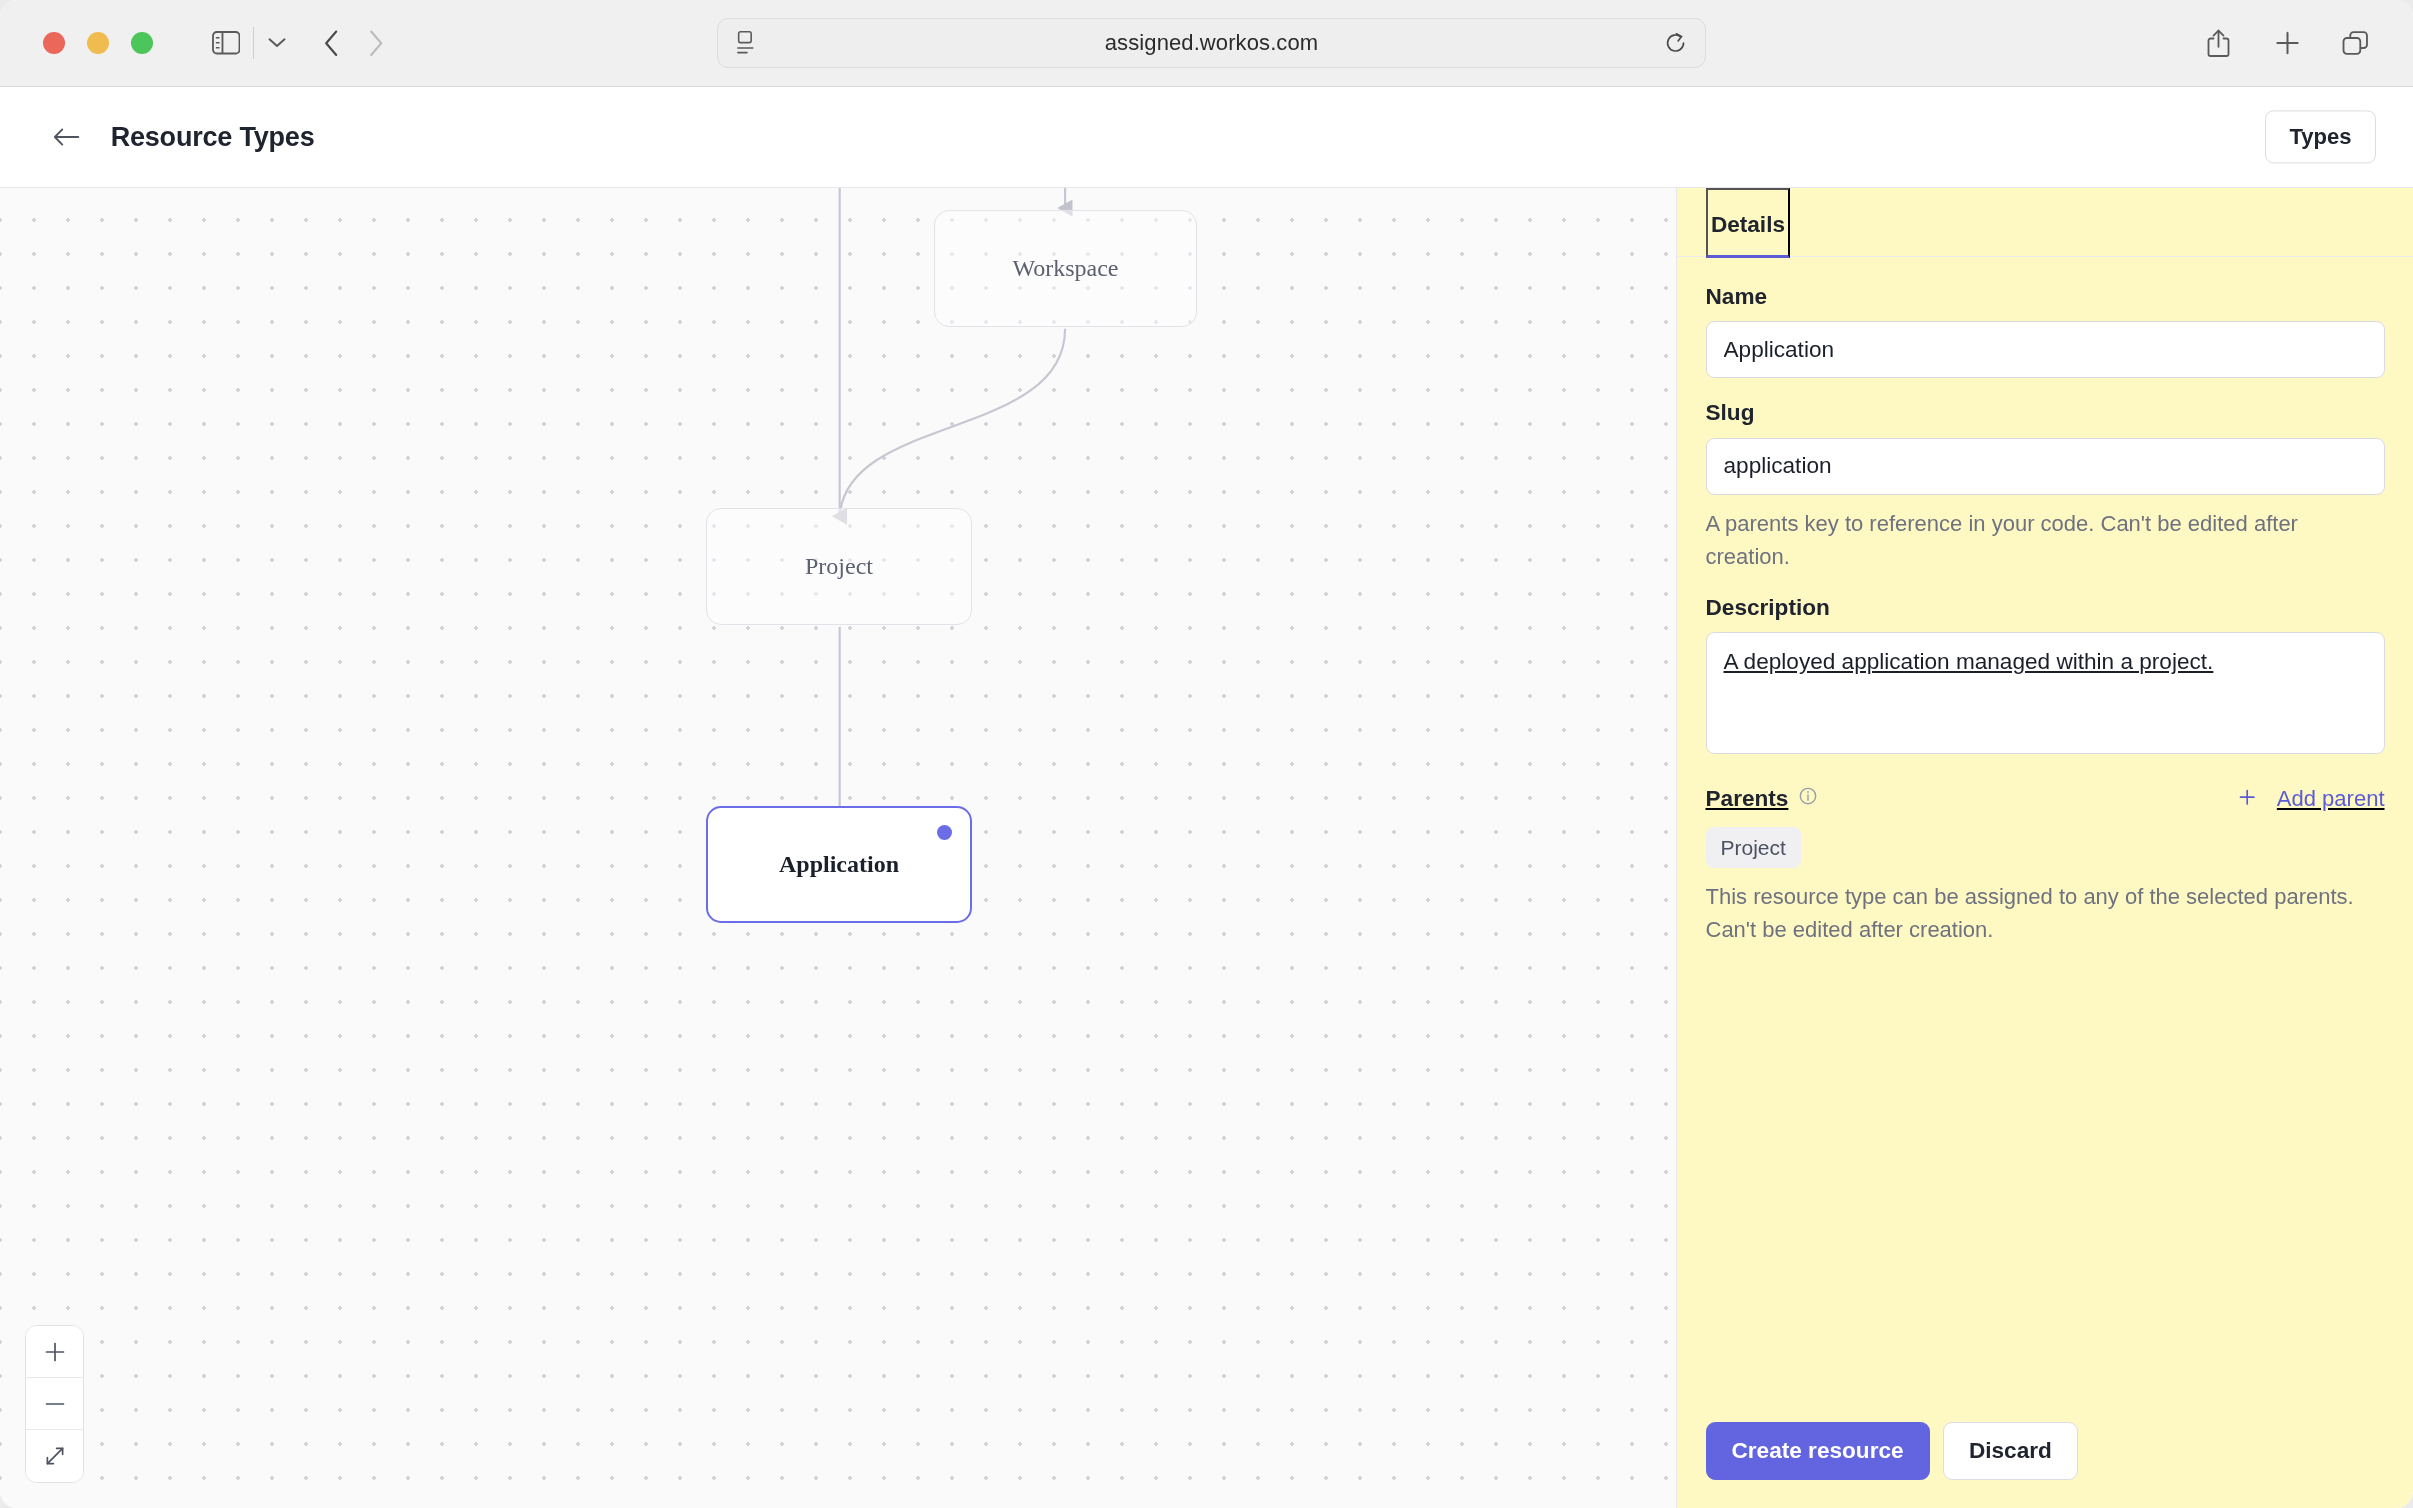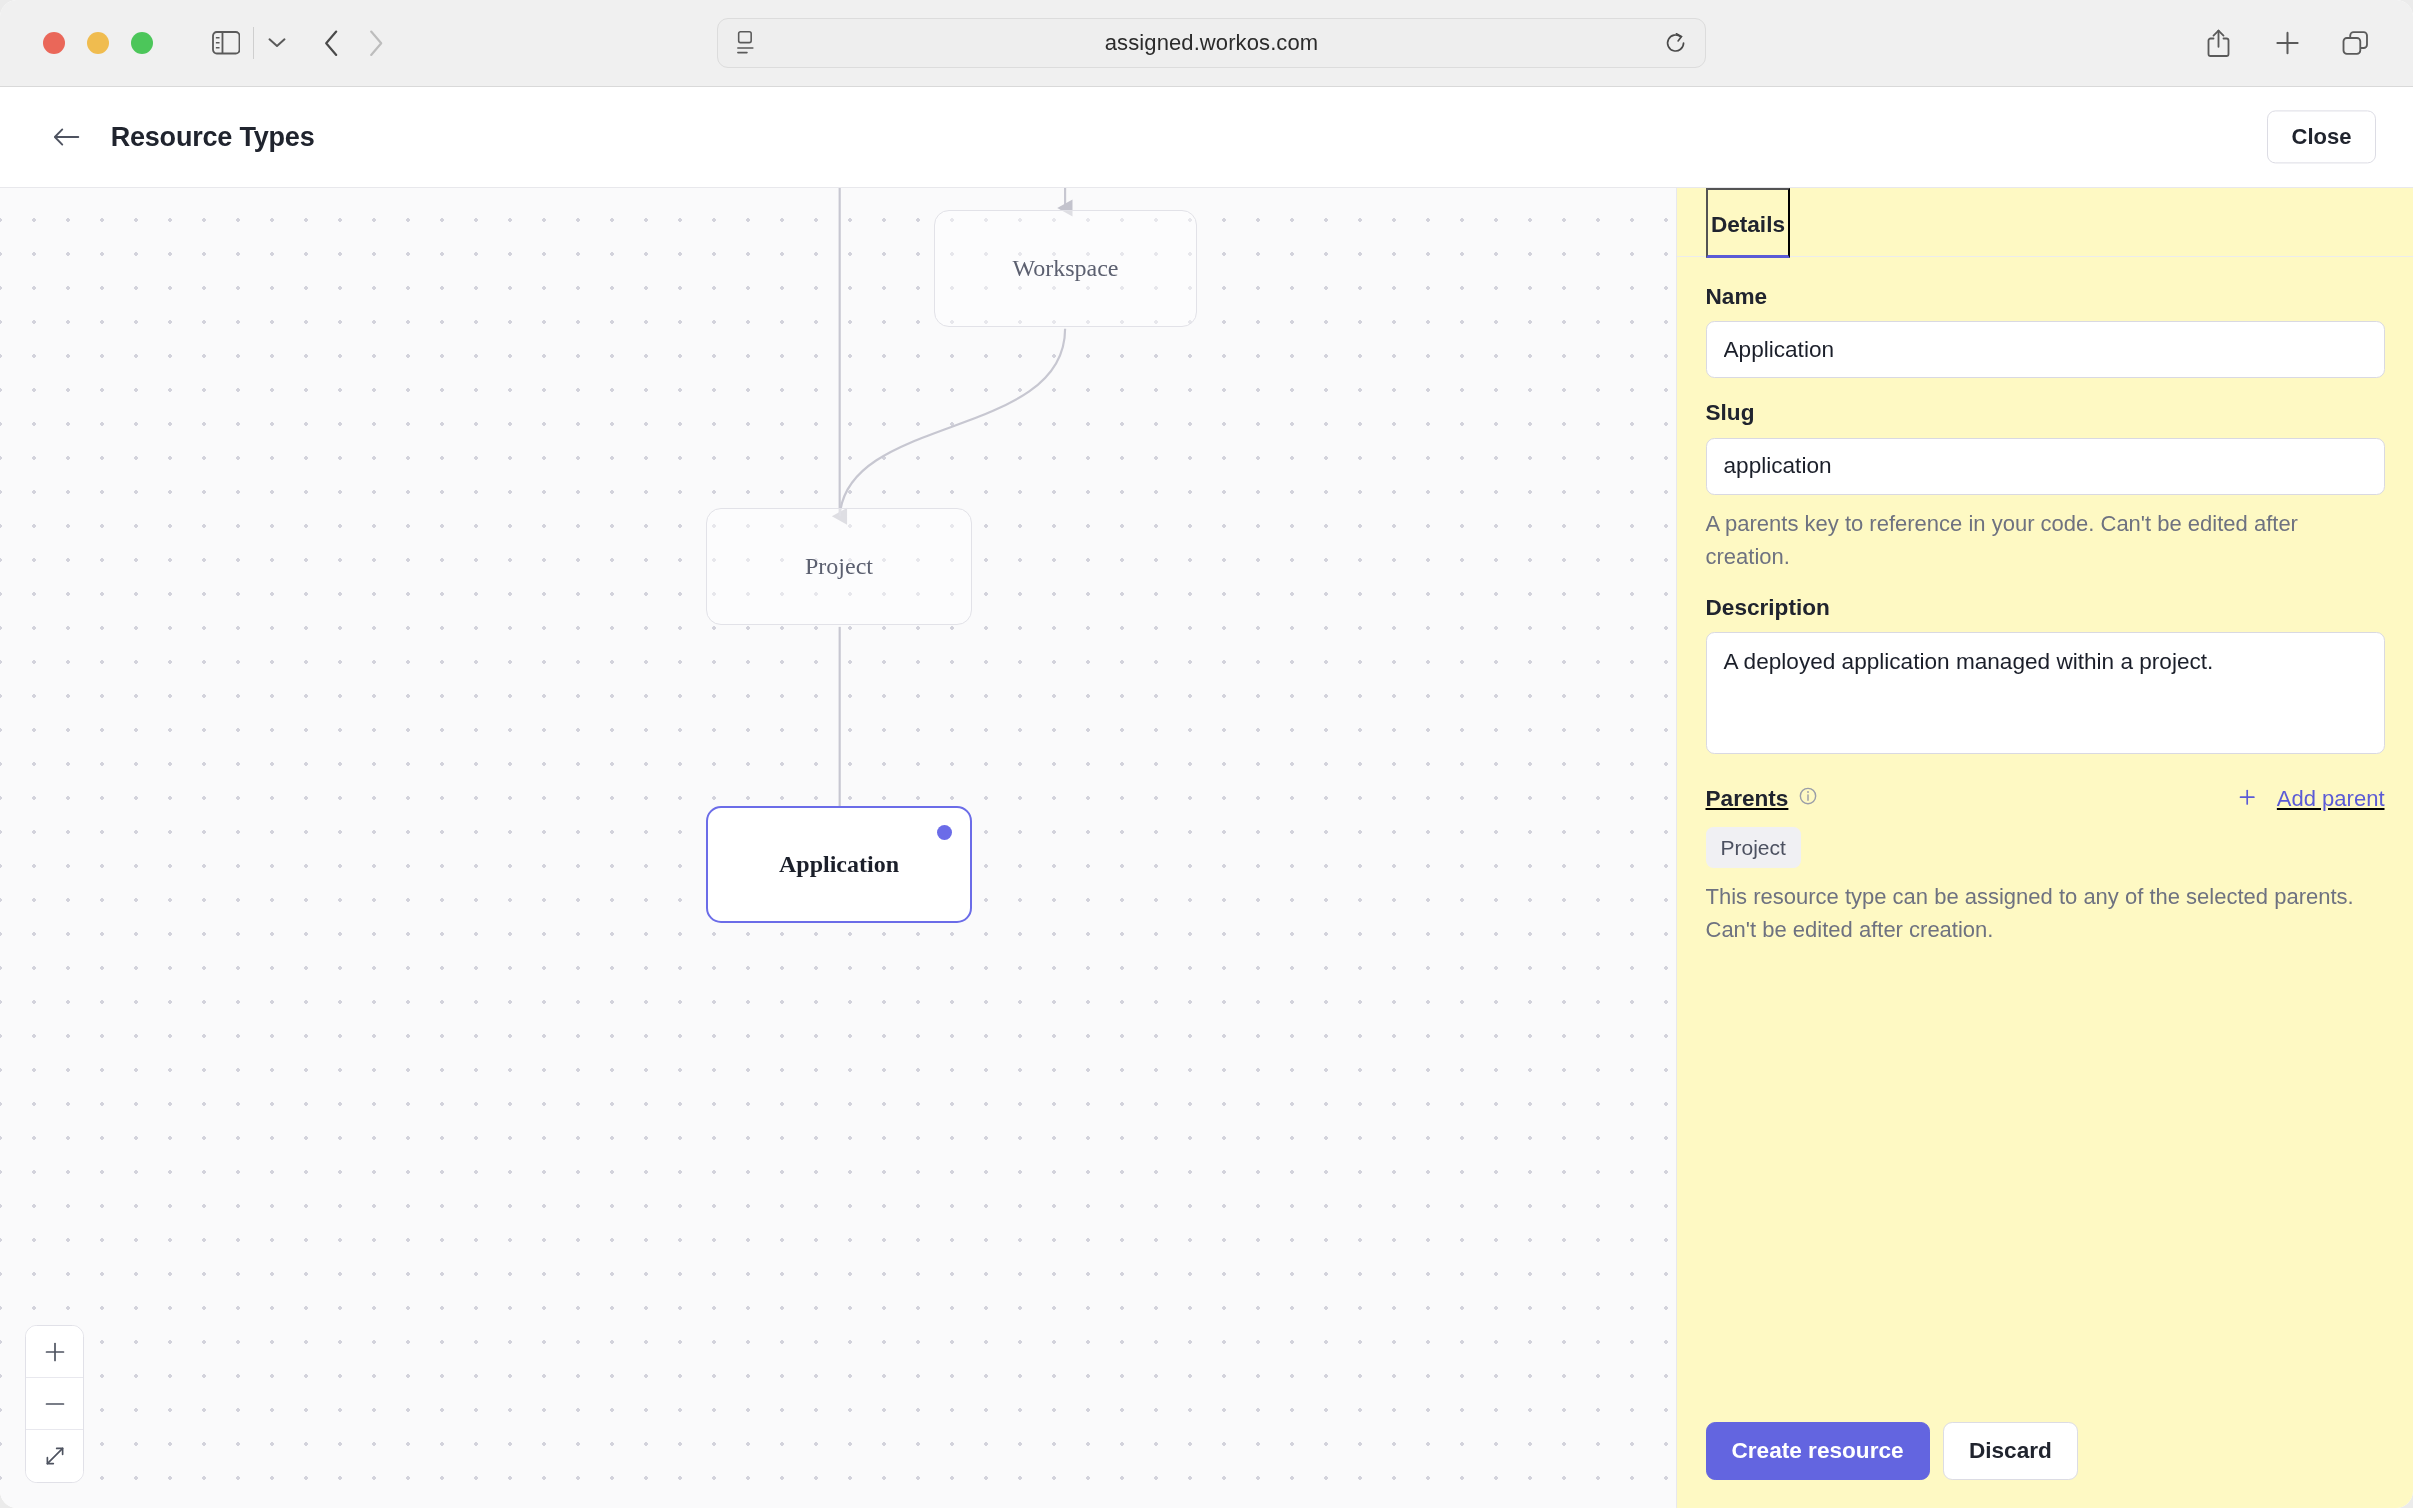--- a/index.html
+++ b/index.html
@@ -255,20 +255,21 @@
     height: 122px;
     border: 1.3px solid #d9d9e2;
     border-radius: 8.4px;
     padding: 13.4px 17px;
     font-size: 22.6px;
     line-height: 1.35;
     color: #1b1f2a;
     font-family: inherit;
     resize: none;
     background: #fff;
+    text-decoration: underline;
   }
   .helper {
     margin-top: 11.7px;
     font-size: 22px;
     line-height: 1.5;
     color: #6e7280;
   }
 
   .parents-head {
     display: flex;
@@ -403,21 +404,21 @@
   </div>
 
   <div class="app-header">
     <div class="hdr-back">
       <svg width="27" height="22" viewBox="0 0 32 26" fill="none" stroke="#4e5360" stroke-width="2.2" stroke-linecap="round" stroke-linejoin="round">
         <line x1="30" y1="13" x2="3" y2="13"></line>
         <polyline points="11,4 2.2,13 11,22"></polyline>
       </svg>
     </div>
     <div class="page-title">Resource Types</div>
-    <button class="close-btn">Close</button>
+    <button class="close-btn">Types</button>
   </div>
 
   <div class="body-split">
 
     <div class="canvas">
 
       <svg class="edges" viewBox="0 0 2000 1576" preserveAspectRatio="none">
         <defs>
           <marker id="arrow" markerWidth="9" markerHeight="9" refX="4.5" refY="4.6" orient="auto" markerUnits="strokeWidth">
             <path d="M0.6,1.2 L8.4,1.2 L4.5,8.2 Z" fill="#c3c3cd"></path>

